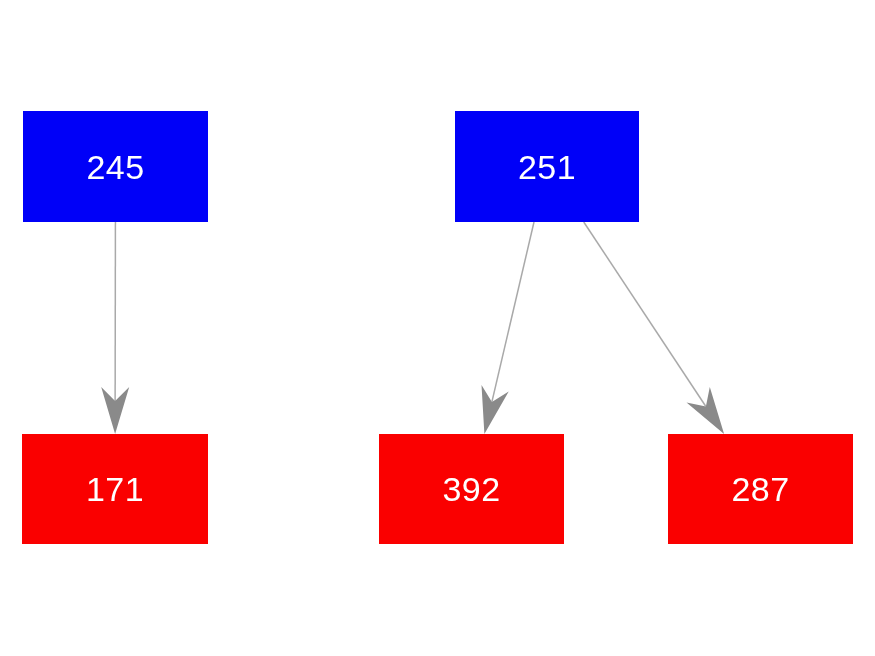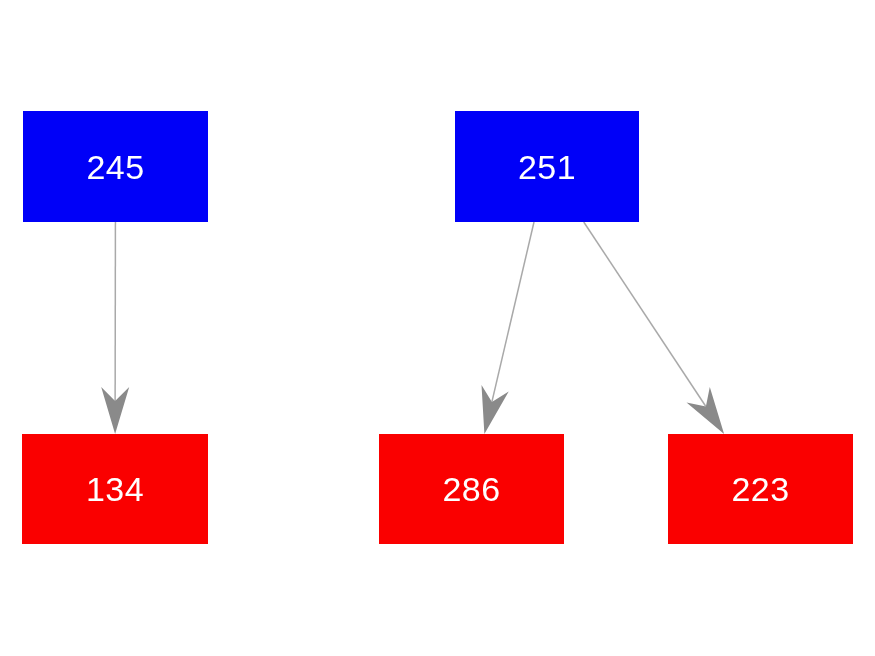--- a/index.html
+++ b/index.html
@@ -57,22 +57,22 @@
       </g>
     </svg>
   <div id="nodes-layer">
       <div class="node" style="left: 23px; top: 111px; width: 185px; height: 111px; background: rgb(0, 0, 248);">
         <span class="node-label" style="color: rgb(255, 255, 255);">245</span>
       </div>
       <div class="node" style="left: 455px; top: 111px; width: 184px; height: 111px; background: rgb(0, 0, 248);">
         <span class="node-label" style="color: rgb(255, 255, 255);">251</span>
       </div>
       <div class="node" style="left: 22px; top: 434px; width: 186px; height: 110px; background: rgb(250, 0, 0);">
-        <span class="node-label" style="color: rgb(255, 255, 255);">134</span>
+        <span class="node-label" style="color: rgb(255, 255, 255);">171</span>
       </div>
       <div class="node" style="left: 379px; top: 434px; width: 185px; height: 110px; background: rgb(250, 0, 0);">
-        <span class="node-label" style="color: rgb(255, 255, 255);">286</span>
+        <span class="node-label" style="color: rgb(255, 255, 255);">392</span>
       </div>
       <div class="node" style="left: 668px; top: 434px; width: 185px; height: 110px; background: rgb(250, 0, 0);">
-        <span class="node-label" style="color: rgb(255, 255, 255);">223</span>
+        <span class="node-label" style="color: rgb(255, 255, 255);">287</span>
       </div>
     </div>
 </div>
 
 </body></html>

